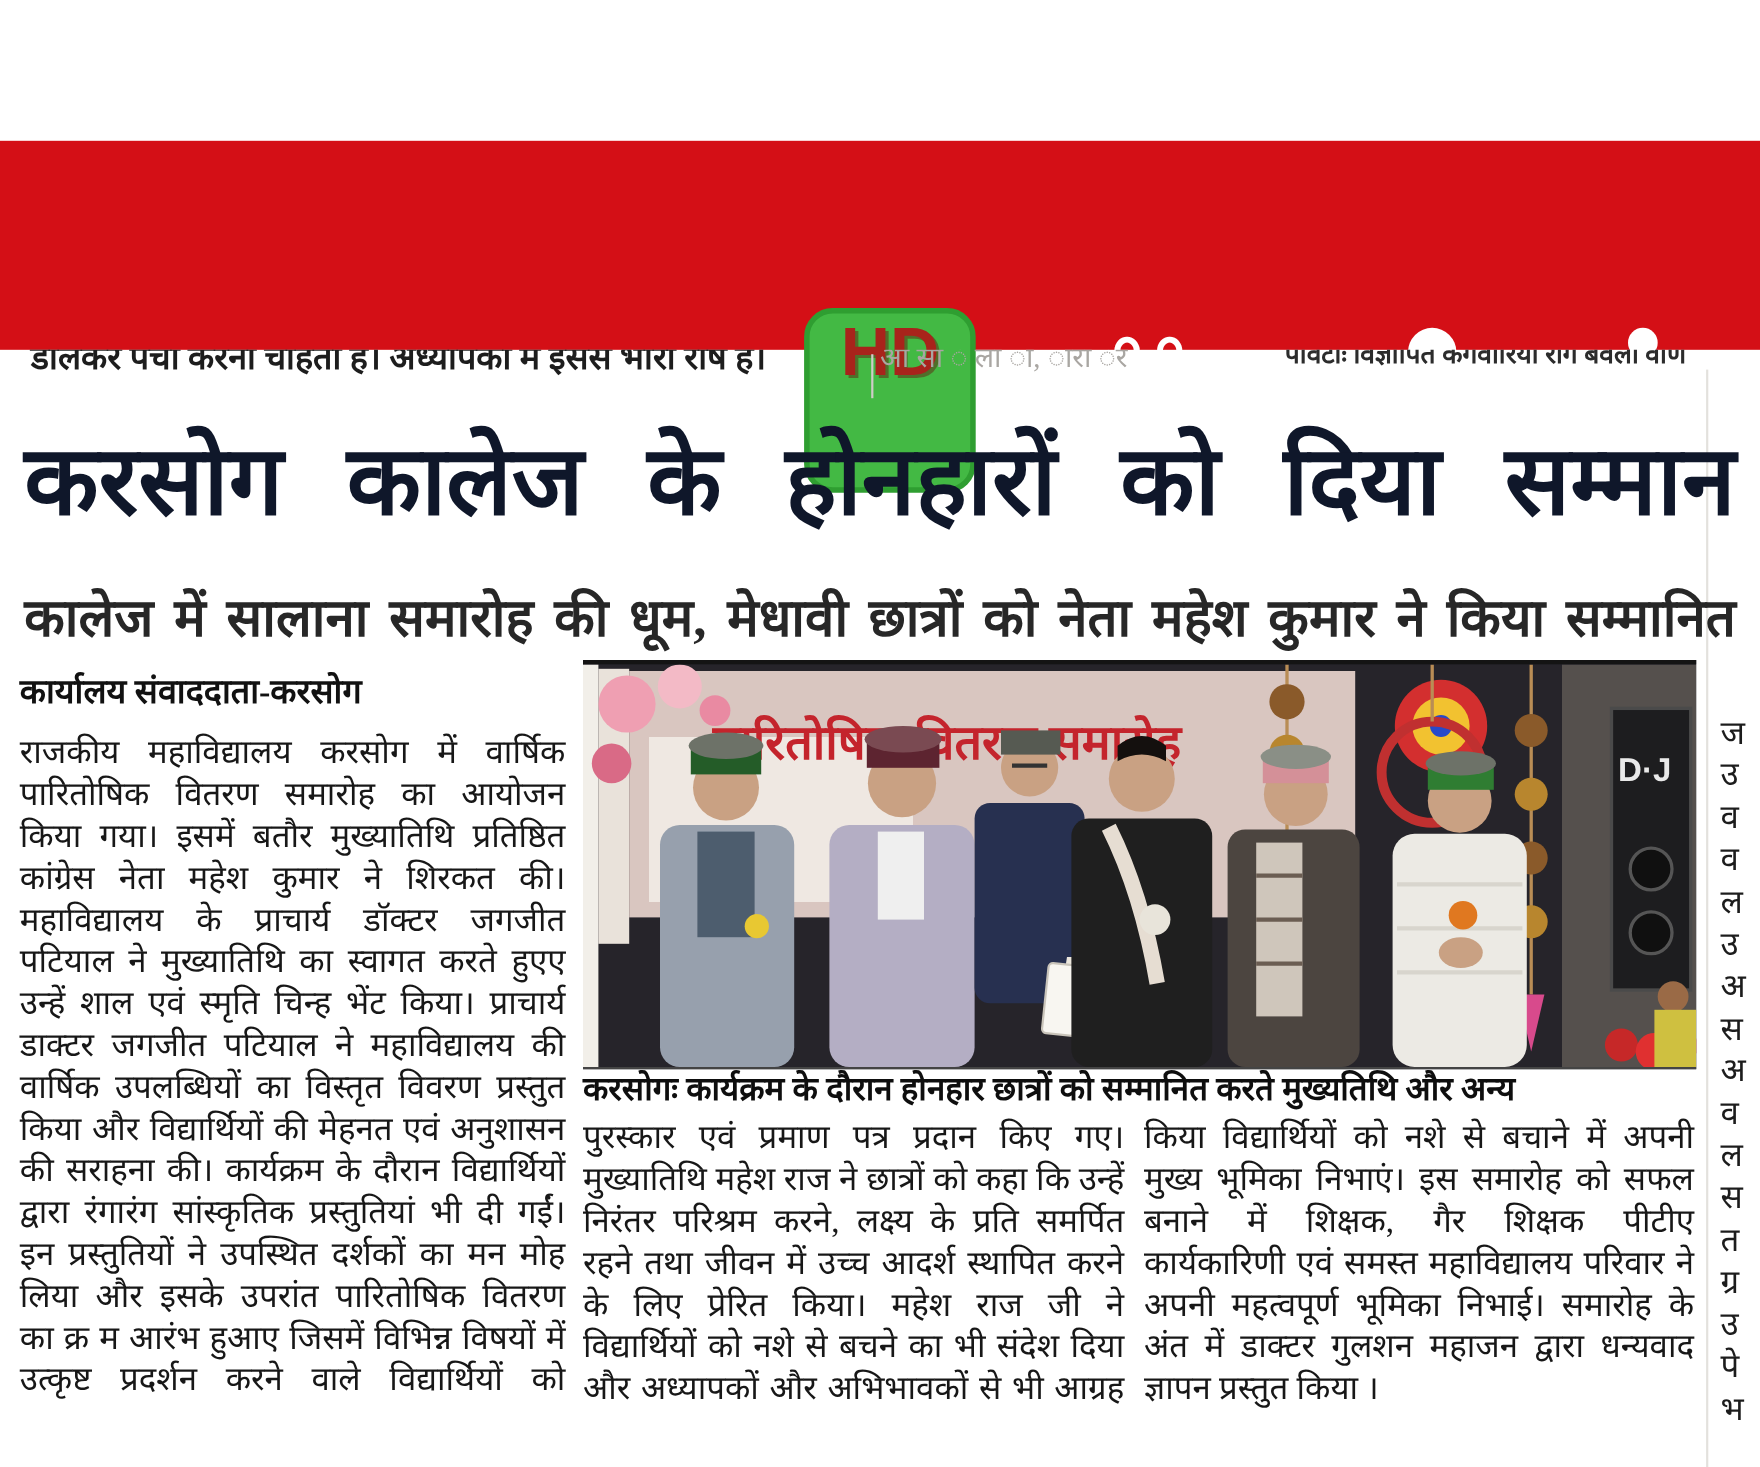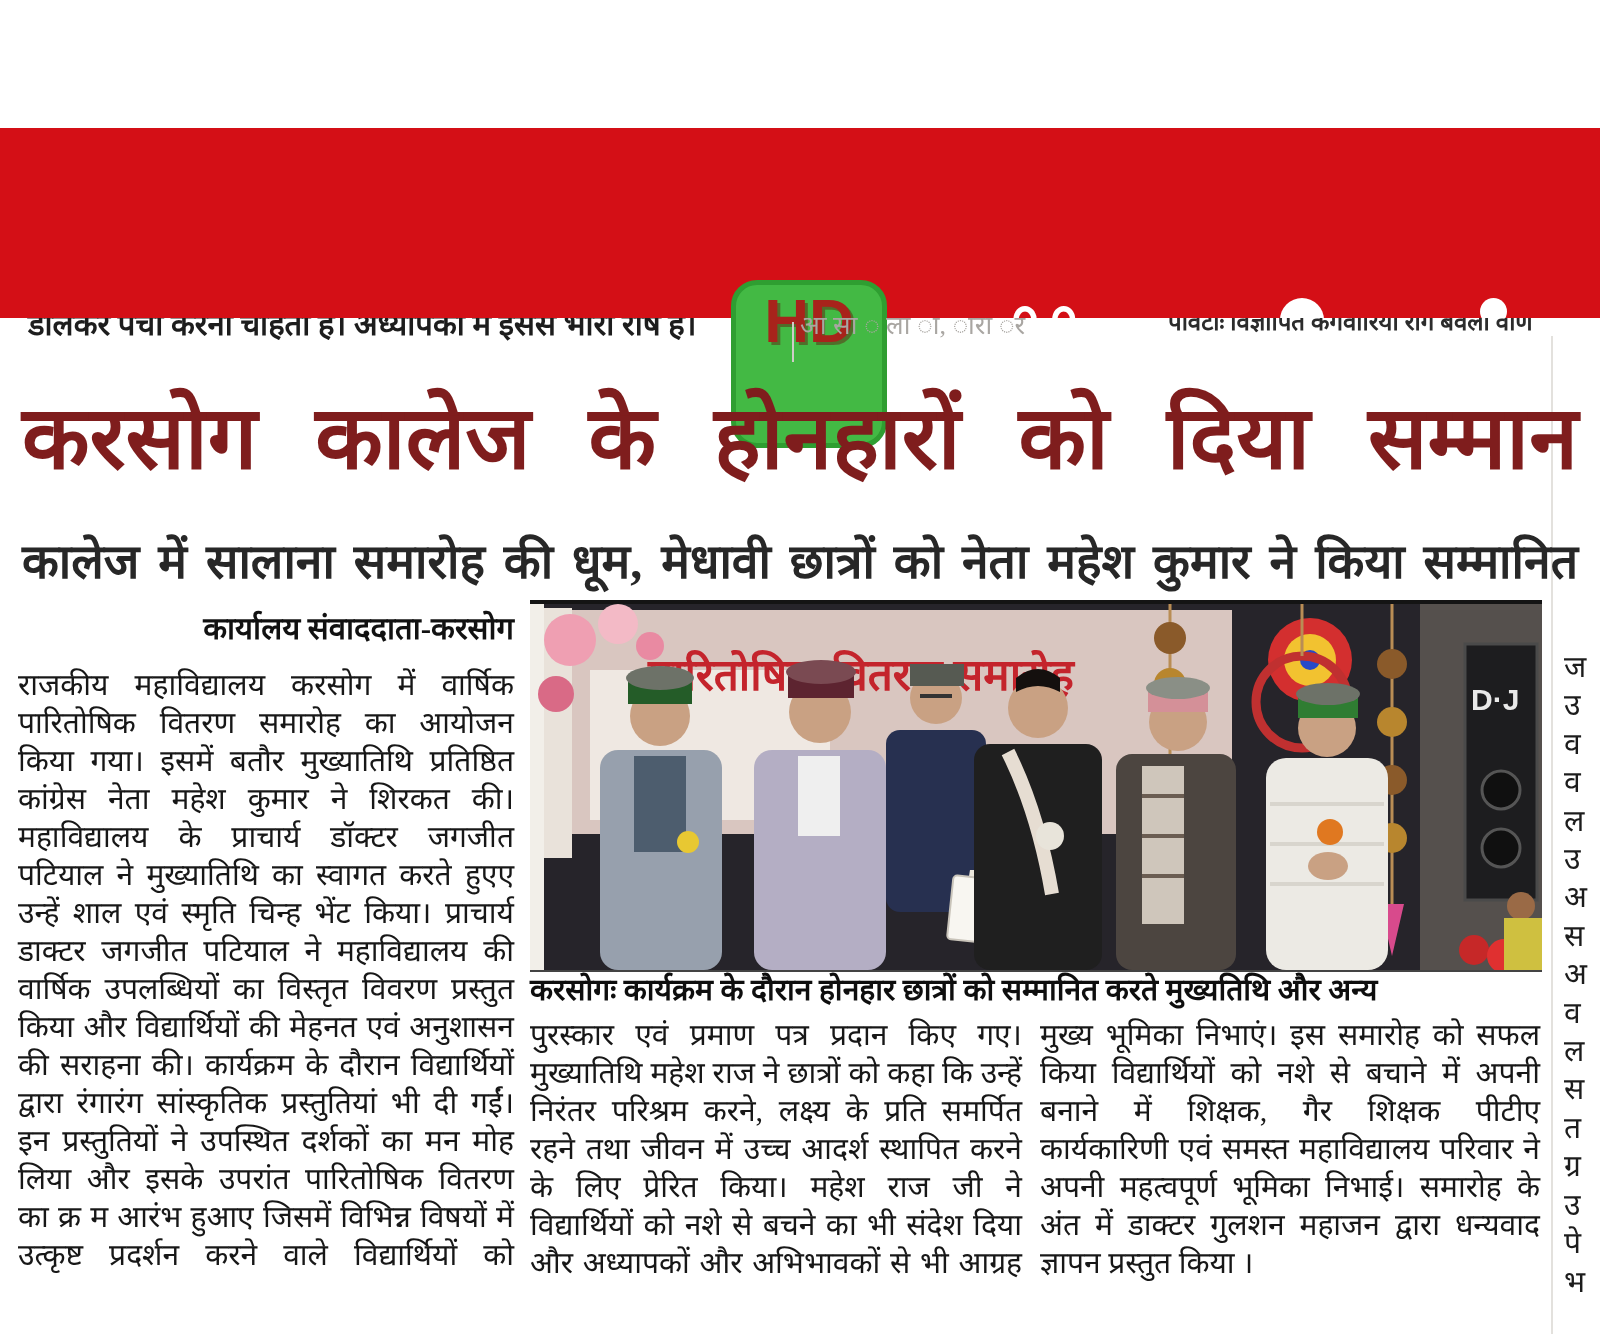--- a/index.html
+++ b/index.html
@@ -25,24 +25,24 @@
   
   .strip{position:absolute;left:0;top:318px;width:1600px;height:44px;overflow:hidden;}
   .strip .s-left{position:absolute;left:28px;top:-16px;font-size:31px;font-weight:bold;color:#1d1d1d;white-space:nowrap;}
   .strip .s-mid{position:absolute;left:800px;top:-12px;font-size:26px;color:#a9a6a2;white-space:nowrap;}
   .strip .s-right{position:absolute;left:1168px;top:-14px;font-size:24px;font-weight:bold;color:#2c2c2c;white-space:nowrap;}
   .vline-short{position:absolute;left:792px;top:322px;width:2px;height:40px;background:#cfccc8;}
   .vline-long{position:absolute;left:1551px;top:336px;width:2px;height:998px;background:#e3e1dd;}
 
   
   .headline{position:absolute;left:22px;top:390px;width:1556px;font-size:88px;font-weight:bold;
-            color:#7f1d1d;line-height:1.12;text-align:justify;text-align-last:justify;}
+            color:#0f172a;line-height:1.12;text-align:justify;text-align-last:justify;}
   .subheadline{position:absolute;left:22px;top:527px;width:1556px;font-size:48px;font-weight:bold;
                color:#272727;text-align:justify;text-align-last:justify;}
-  .byline{position:absolute;left:18px;top:606px;width:496px;text-align:right;
+  .byline{position:absolute;left:18px;top:606px;width:496px;text-align:left;
           font-size:31px;font-weight:bold;color:#111111;}
   .text-col{position:absolute;font-size:30px;color:#171717;}
   .text-col .tl{height:38px;line-height:38px;text-align:justify;text-align-last:justify;white-space:nowrap;overflow:visible;}
   .col-left{left:18px;top:666px;width:496px;}
   .col-mid{left:530px;top:1016px;width:492px;}
   .col-right{left:1040px;top:1016px;width:500px;}
   .col-right .tl:last-child{text-align-last:left;}
   .caption{position:absolute;left:530px;top:968px;width:1012px;font-size:30px;font-weight:bold;color:#0e0e0e;}
   .edge-col{position:absolute;left:1564px;top:648px;font-size:30px;line-height:38.4px;
             color:#1c1c1c;white-space:pre-line;}
@@ -212,22 +212,22 @@
   <div class="text-col col-mid">
       <div class="tl">पुरस्कार एवं प्रमाण पत्र प्रदान किए गए।</div>
       <div class="tl">मुख्यातिथि महेश राज ने छात्रों को कहा कि उन्हें</div>
       <div class="tl">निरंतर परिश्रम करने, लक्ष्य के प्रति समर्पित</div>
       <div class="tl">रहने तथा जीवन में उच्च आदर्श स्थापित करने</div>
       <div class="tl">के लिए प्रेरित किया। महेश राज जी ने</div>
       <div class="tl">विद्यार्थियों को नशे से बचने का भी संदेश दिया</div>
       <div class="tl">और अध्यापकों और अभिभावकों से भी आग्रह</div>
     </div>
   <div class="text-col col-right">
+      <div class="tl">किया विद्यार्थियों को नशे से बचाने में अपनी</div>
       <div class="tl">मुख्य भूमिका निभाएं।  इस समारोह को सफल</div>
-      <div class="tl">किया विद्यार्थियों को नशे से बचाने में अपनी</div>
       <div class="tl">बनाने में शिक्षक, गैर शिक्षक पीटीए</div>
       <div class="tl">कार्यकारिणी एवं समस्त महाविद्यालय परिवार ने</div>
       <div class="tl">अपनी महत्वपूर्ण भूमिका निभाई। समारोह के</div>
       <div class="tl">अंत में डाक्टर गुलशन महाजन द्वारा धन्यवाद</div>
       <div class="tl">ज्ञापन प्रस्तुत किया ।</div>
     </div>
   <div class="edge-col">ज
 उ
 व
 व

